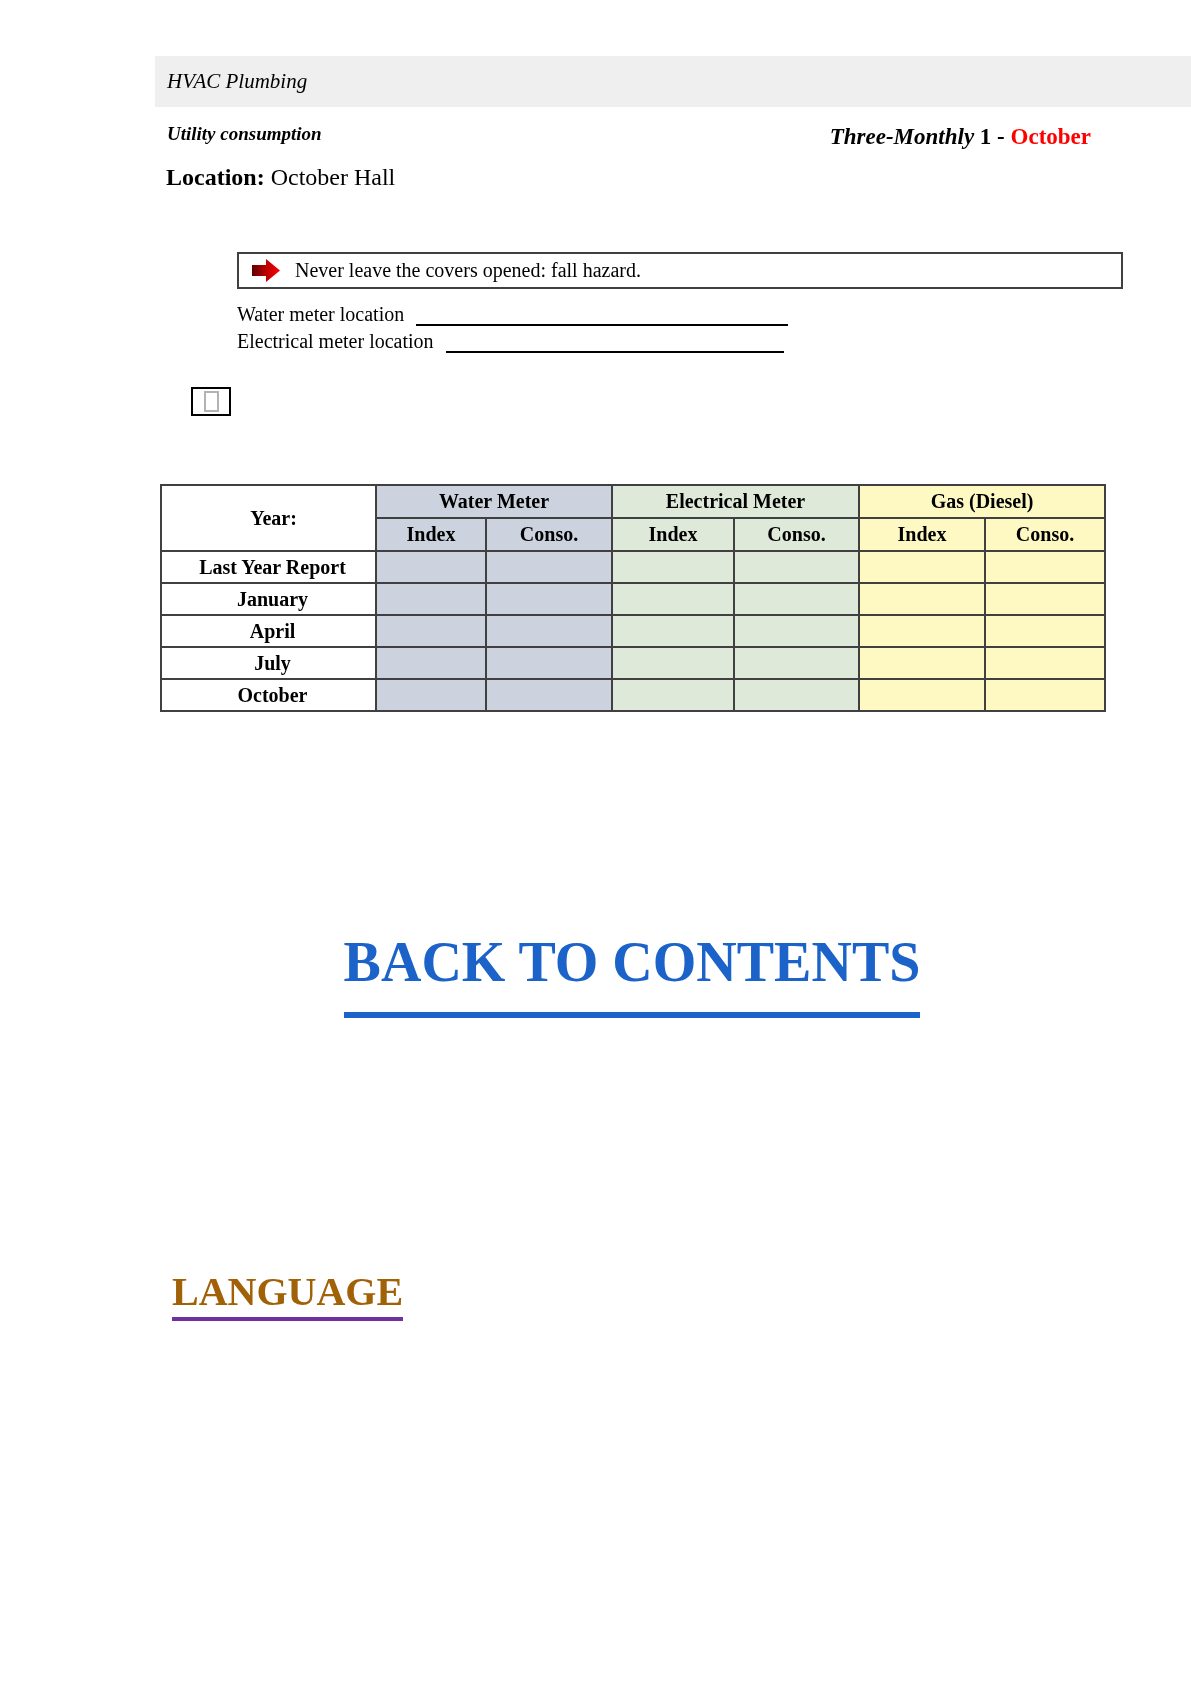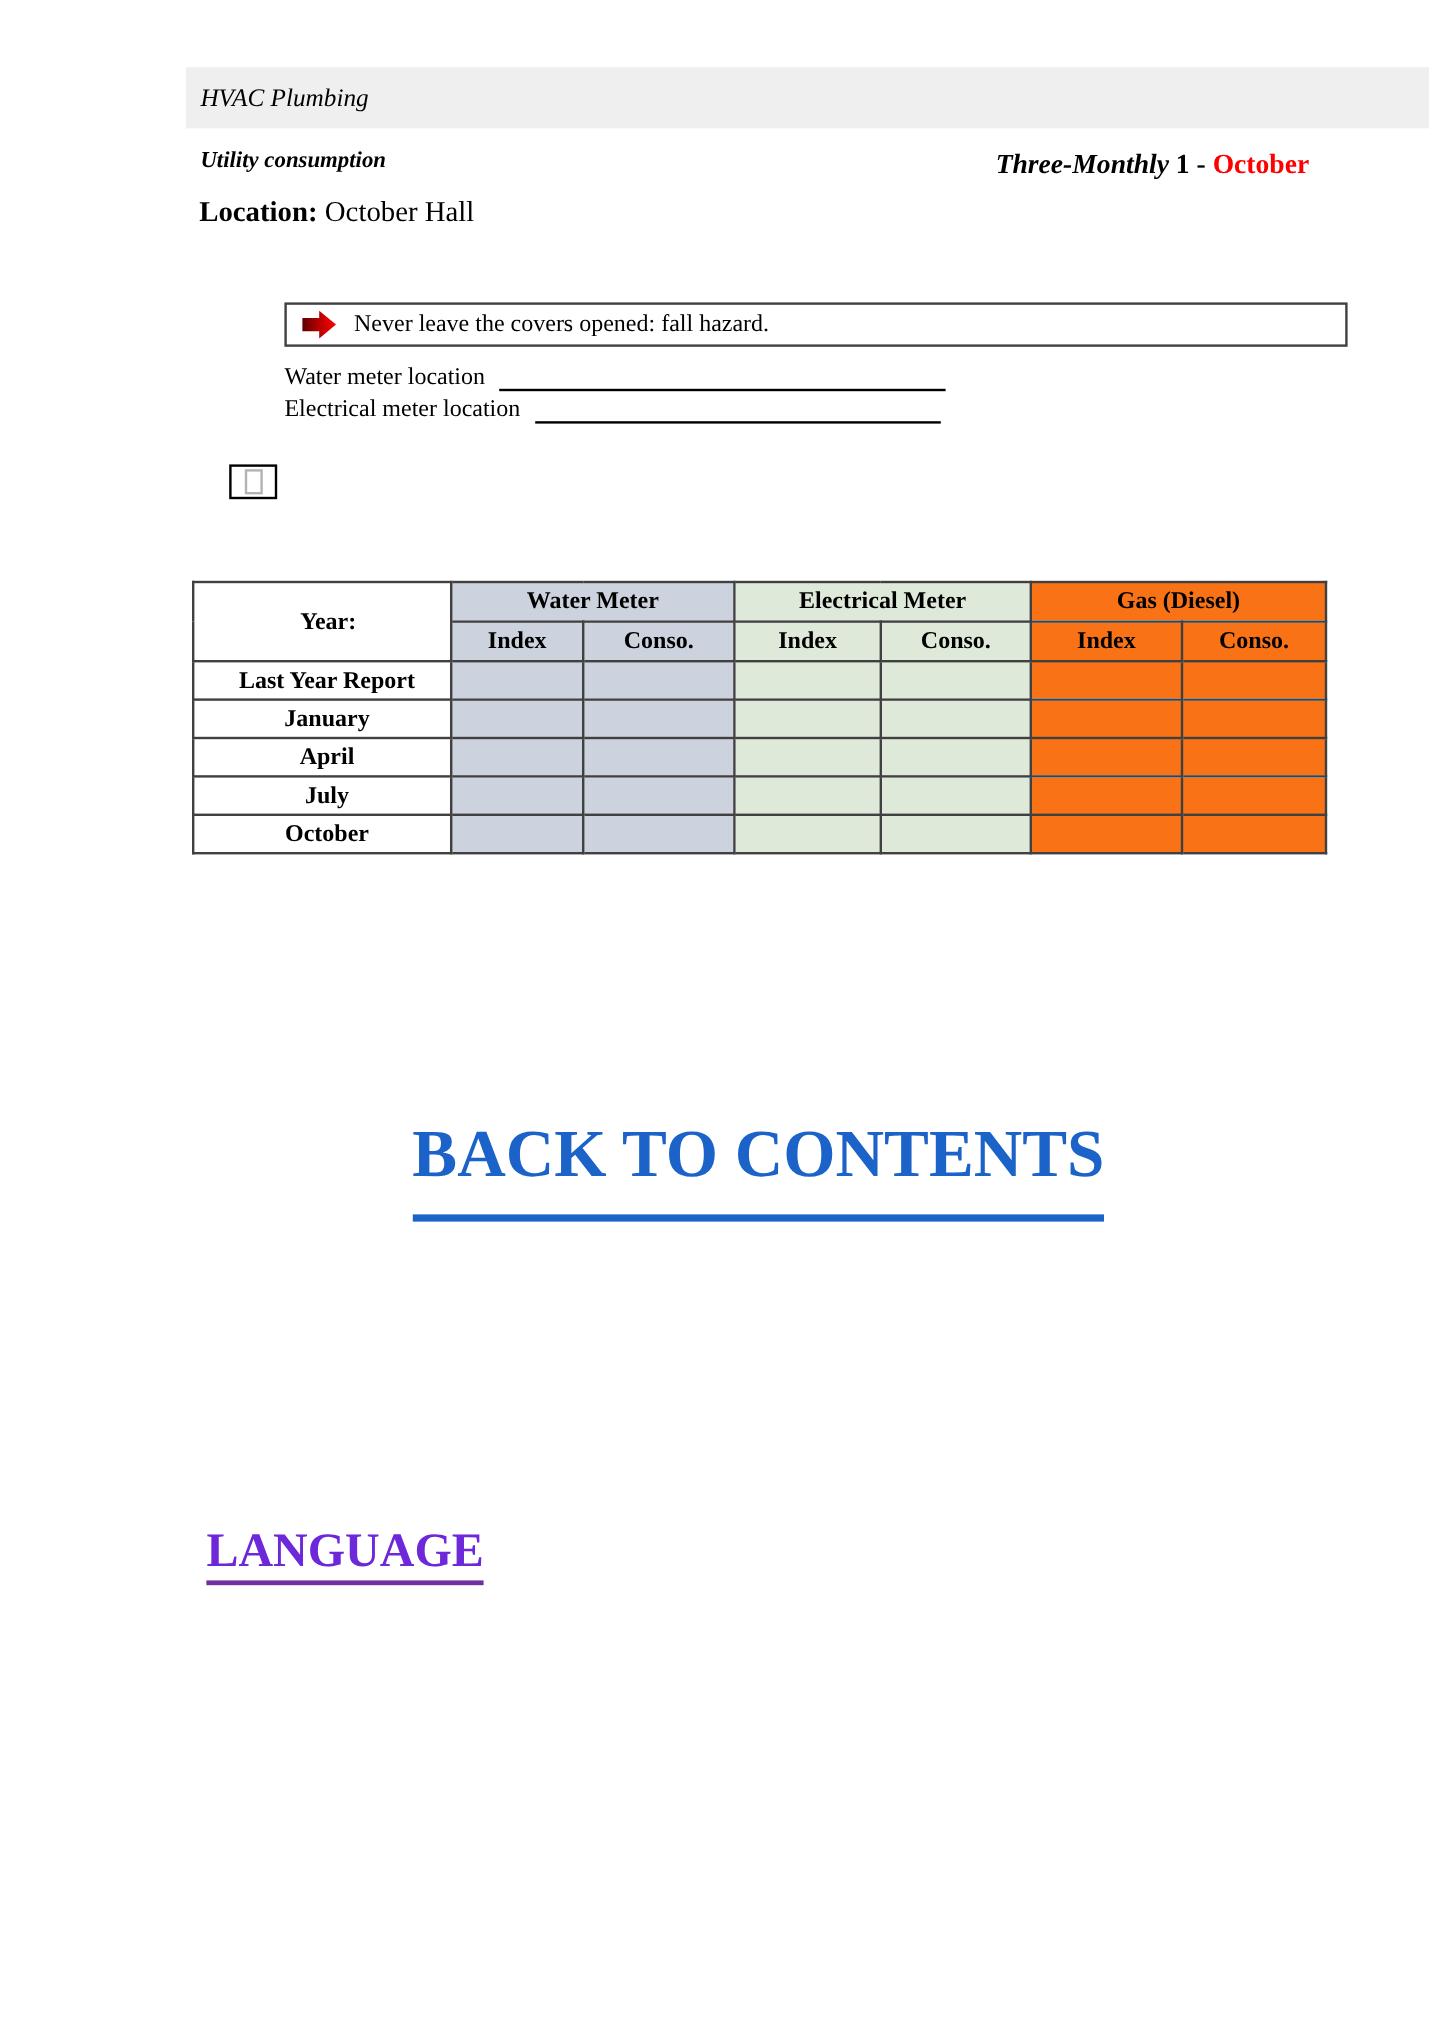--- a/index.html
+++ b/index.html
@@ -81,33 +81,33 @@
     border: 2px solid #404040;
     font-weight: bold; font-size: 20px;
     overflow: hidden; white-space: nowrap;
   }
   tr.h1 td, tr.h2 td { height: 33px; text-align: center; }
   tr.dr td { height: 32px; }
   td.corner { text-align: left; vertical-align: middle; padding-left: 10px; background: #ffffff; }
   td.rowlabel { text-align: center; padding-left: 8px; background: #ffffff; }
   td.water { background: #ccd3de; }
   td.elec  { background: #dfe9d9; }
-  td.gas   { background: #f97316; }
+  td.gas   { background: #fef9c3; }
 
   
   .back-link-wrap { left: 155px; top: 930px; width: 954px; text-align: center; }
   .back-link {
     font-size: 56px; font-weight: bold; color: #1c63c9;
     text-decoration: none;
     border-bottom: 6px solid #1c63c9; padding-bottom: 18px;
     display: inline-block; cursor: pointer;
   }
   .language-link-wrap { left: 172px; top: 1268px; }
   .language-link {
-    font-size: 40px; font-weight: bold; color: #6d28d9;
+    font-size: 40px; font-weight: bold; color: #a16207;
     text-decoration: none;
     border-bottom: 4px solid #7030a0; padding-bottom: 2px;
     display: inline-block; cursor: pointer;
   }
 </style>
 </head>
 <body>
 
 <div class="page">
 

